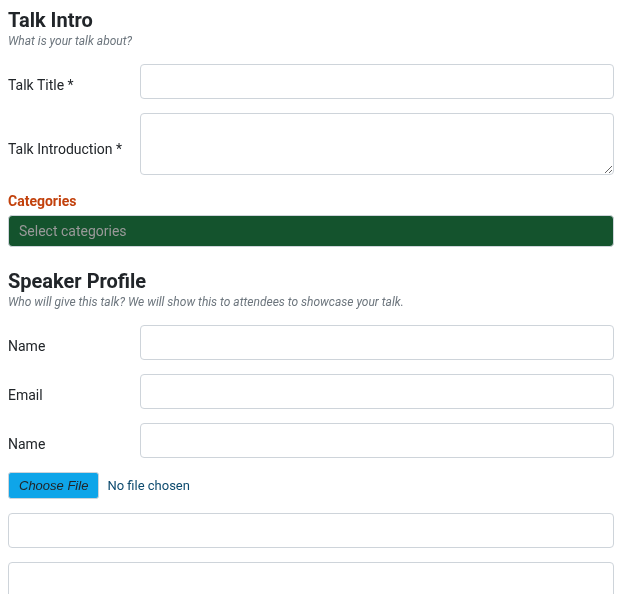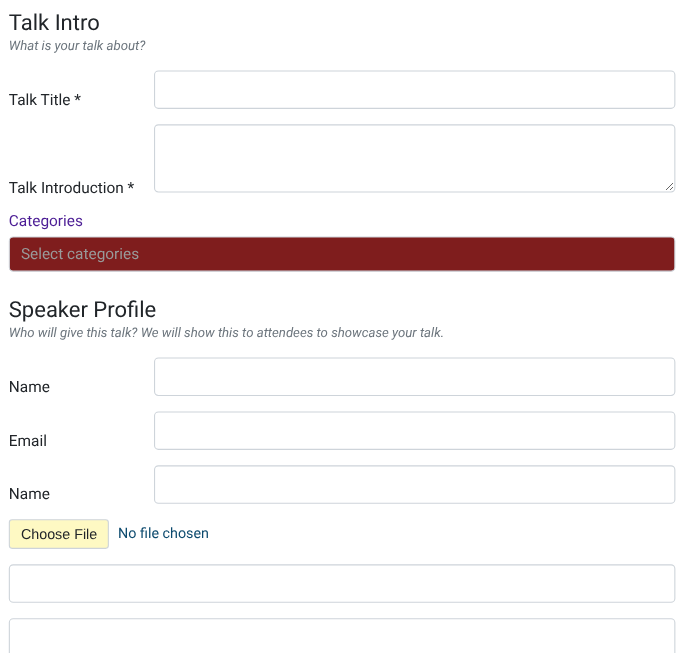--- a/index.html
+++ b/index.html
@@ -9,33 +9,33 @@
     }
     body {
       font-family: -apple-system, BlinkMacSystemFont, "Segoe UI", Roboto, "Helvetica Neue", Arial, sans-serif;
       color: #212529;
       background: #fff;
       padding: 8px;
       width: 622px;
     }
     .section-title {
       font-size: 20px;
-      font-weight: 400;
+      font-weight: 700;
       color: #212529;
       margin-bottom: 2px;
     }
     .section-subtitle {
       font-size: 12px;
       color: #6c757d;
       margin-bottom: 16px;
       font-style: italic;
     }
     .form-row {
       display: flex;
-      align-items: flex-end;
+      align-items: center;
       margin-bottom: 14px;
     }
     .form-label {
       width: 132px;
       font-size: 14px;
       color: #212529;
       padding-top: 6px;
       flex-shrink: 0;
     }
     .form-control-wrap {
@@ -56,50 +56,52 @@
       min-height: 60px;
     }
     .textarea-tall {
       height: 62px;
     }
     .full-width-group {
       margin-bottom: 16px;
     }
     .full-width-label {
       font-size: 14px;
-      color: #4c1d95;
+      color: #c2410c;
       margin-bottom: 6px;
       display: block;
+      font-weight: bold;
     }
     .select-box {
       width: 100%;
       padding: 7px 10px;
       font-size: 14px;
       border: 1px solid #ced4da;
       border-radius: 4px;
-      background: #7f1d1d;
+      background: #14532d;
       color: #999;
       cursor: pointer;
     }
     .section-gap {
       margin-top: 22px;
     }
     .file-input-wrap {
       display: flex;
       align-items: center;
       gap: 8px;
     }
     .file-button {
       padding: 5px 10px;
       font-size: 13px;
-      background: #fef9c3;
+      background: #0ea5e9;
       border: 1px solid #ced4da;
       border-radius: 3px;
       cursor: pointer;
       color: #212529;
+      font-style: italic;
     }
     .file-status {
       font-size: 13px;
       color: #0c4a6e;
     }
   </style>
 </head>
 <body>
 
 <h2 class="section-title">Talk Intro</h2>

